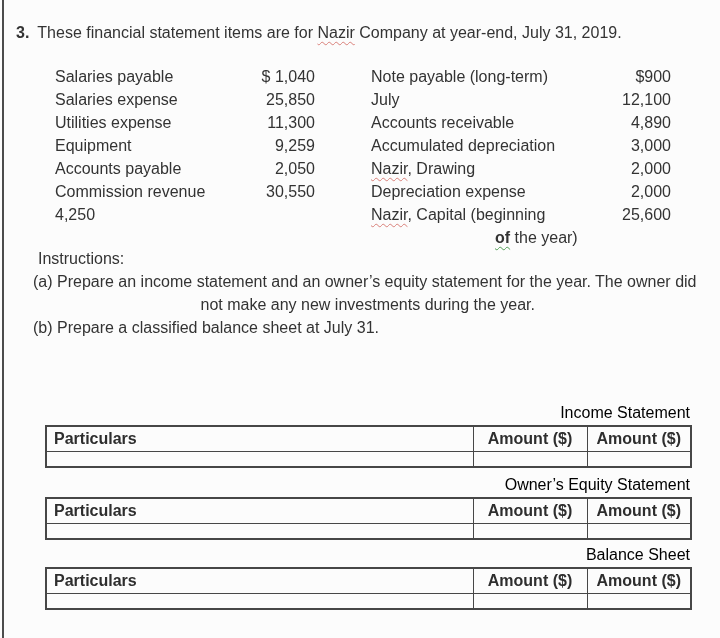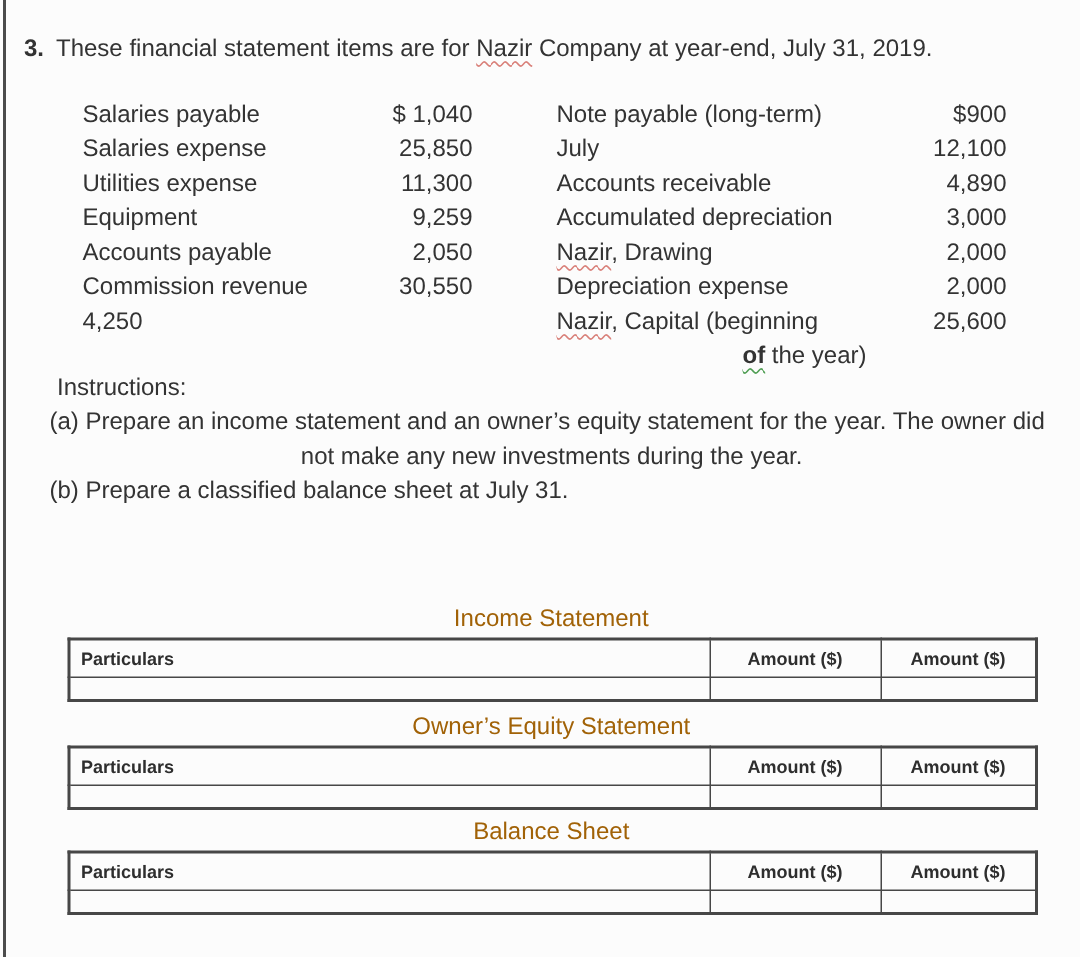--- a/index.html
+++ b/index.html
@@ -49,30 +49,30 @@
   .acct-row.cont { display:block; padding-left:124px; }
   
   .instructions { position:absolute; left:33px; top:247px; line-height:23px; }
   .instr-heading { padding-left:5px; }
   .instr-cont { padding-left:6px;text-align:center; }
   
   .stmt { position:absolute; left:45px; width:645px; }
   .stmt-income  { top:403px; }
   .stmt-equity  { top:475px; }
   .stmt-balance { top:545px; }
-  .stmt-title { text-align:center; line-height:20px; margin-bottom:2px; color:#a16207; }
+  .stmt-title { text-align:right; line-height:20px; margin-bottom:2px; color:#000000; }
   table.stmt-table {
     width:645px; border-collapse:collapse; table-layout:fixed;
     border:2px solid #474747;
   }
   table.stmt-table th, table.stmt-table td {
     border:1.5px solid #474747;
   }
   table.stmt-table th {
-    height:25px; font-size:12px; font-weight:bold; color:#2e2e2e;
+    height:25px; font-size:16px; font-weight:bold; color:#2e2e2e;
   }
   th.h-part { text-align:left; padding-left:7px; }
   th.h-amt  { text-align:center; }
   table.stmt-table td { height:16px; }
 </style>
 </head>
 <body>
 
 <div class="page">
   <div class="page-edge-left"></div>

